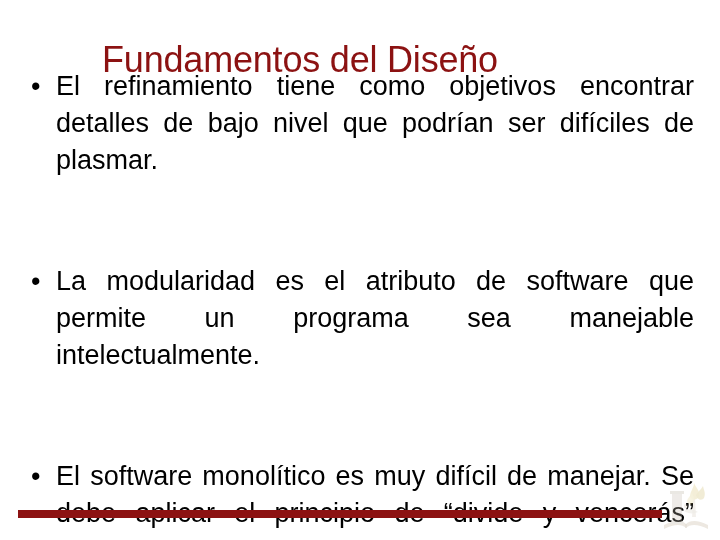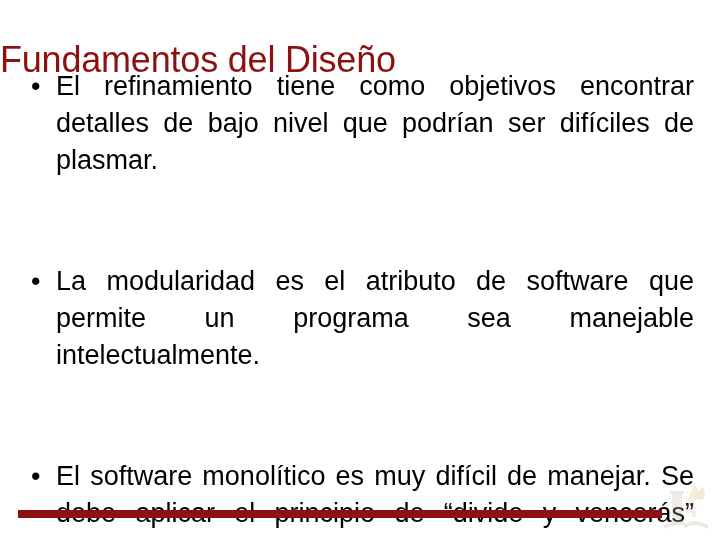--- a/index.html
+++ b/index.html
@@ -20,21 +20,21 @@
     background: #ffffff;
     overflow: hidden;
   }
 
   
   #slide-title {
     position: absolute;
     left: 0;
     top: 16px;
     width: 600px;
-    text-align: left;
+    text-align: center;
     color: #8c1212;
     font-family: "Liberation Sans", sans-serif;
     font-size: 36px;
     font-weight: 400;
     line-height: 40px;
     letter-spacing: -0.2px;
     white-space: nowrap;
   }
 
   

